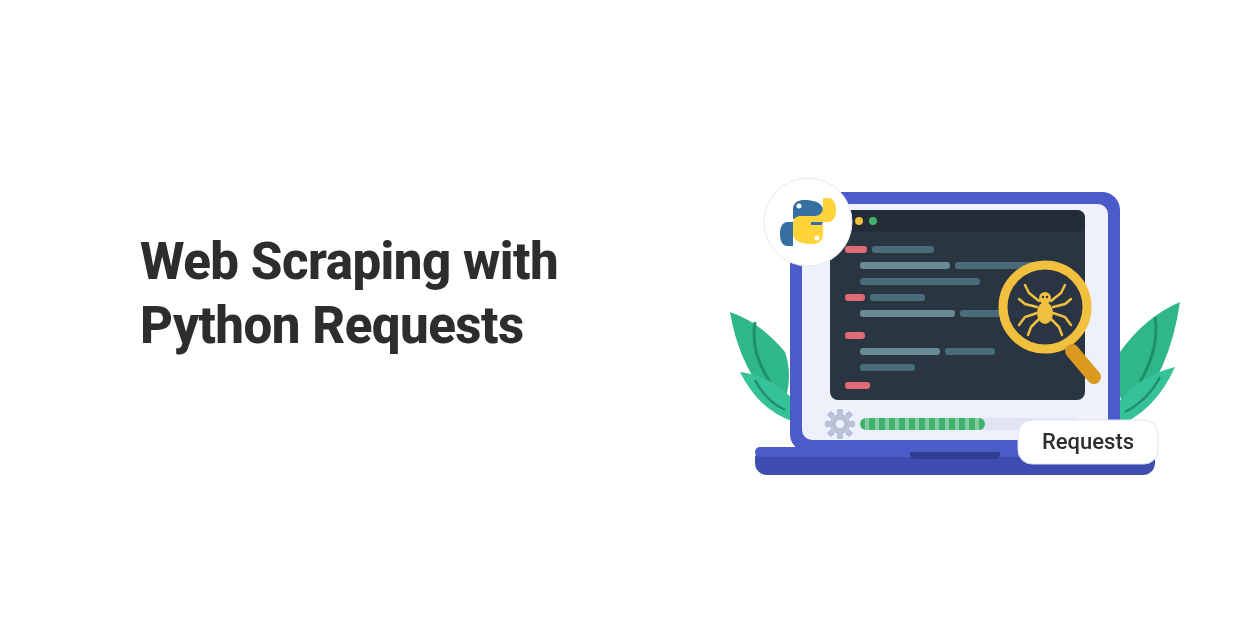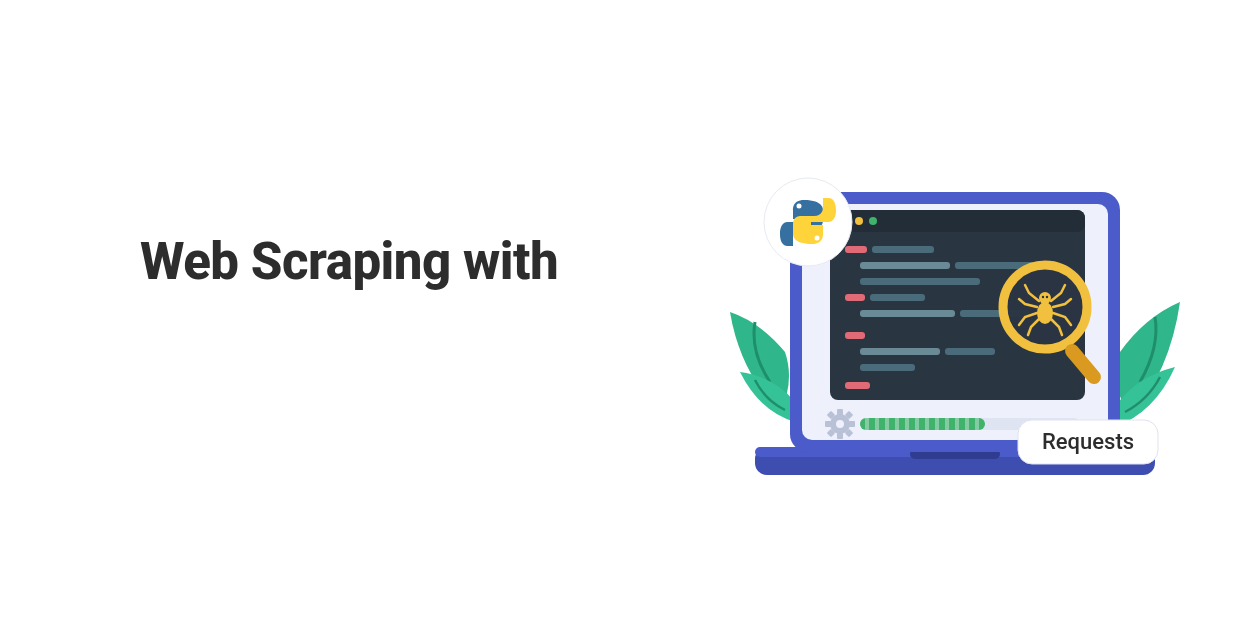--- a/index.html
+++ b/index.html
@@ -27,20 +27,21 @@
       top: 152px;
       width: 500px;
       height: 380px;
     }
   </style>
 </head>
 <body>
 
 <div class="heading">
   <span>Web Scraping with</span><br>
+  <span>Python Requests</span>
 </div>
 
 <div class="illustration">
   <svg viewBox="0 0 500 380" width="500" height="380">
 
     <g>
       <path d="M80 260 Q40 220 30 160 Q60 170 85 200 Q95 230 80 260 Z" fill="#2fb68a"></path>
       <path d="M70 230 Q50 200 55 170" stroke="#1f8e6b" stroke-width="3" fill="none"></path>
       <path d="M95 270 Q60 260 40 220 Q75 225 95 250 Z" fill="#35c296"></path>
       <path d="M85 258 Q65 248 55 228" stroke="#1f8e6b" stroke-width="2.5" fill="none"></path>

